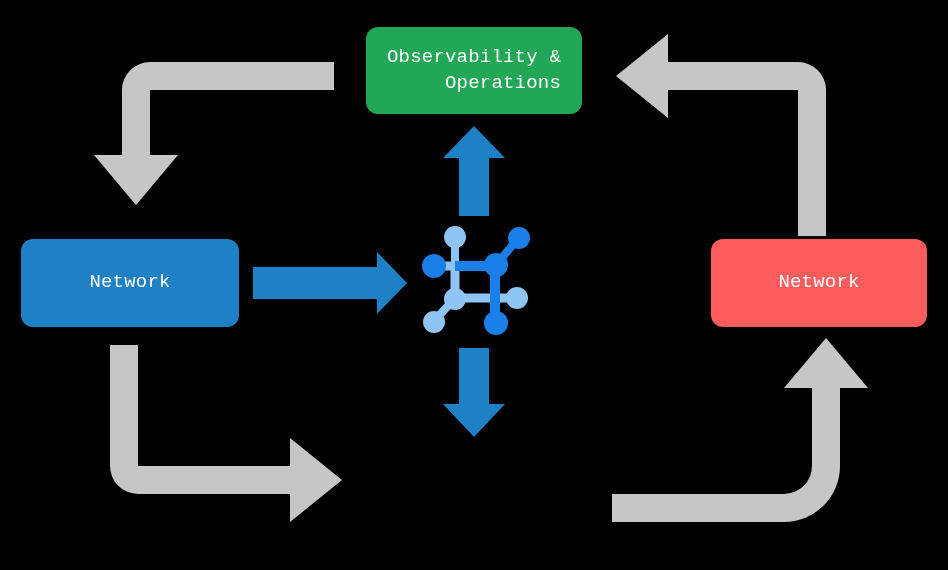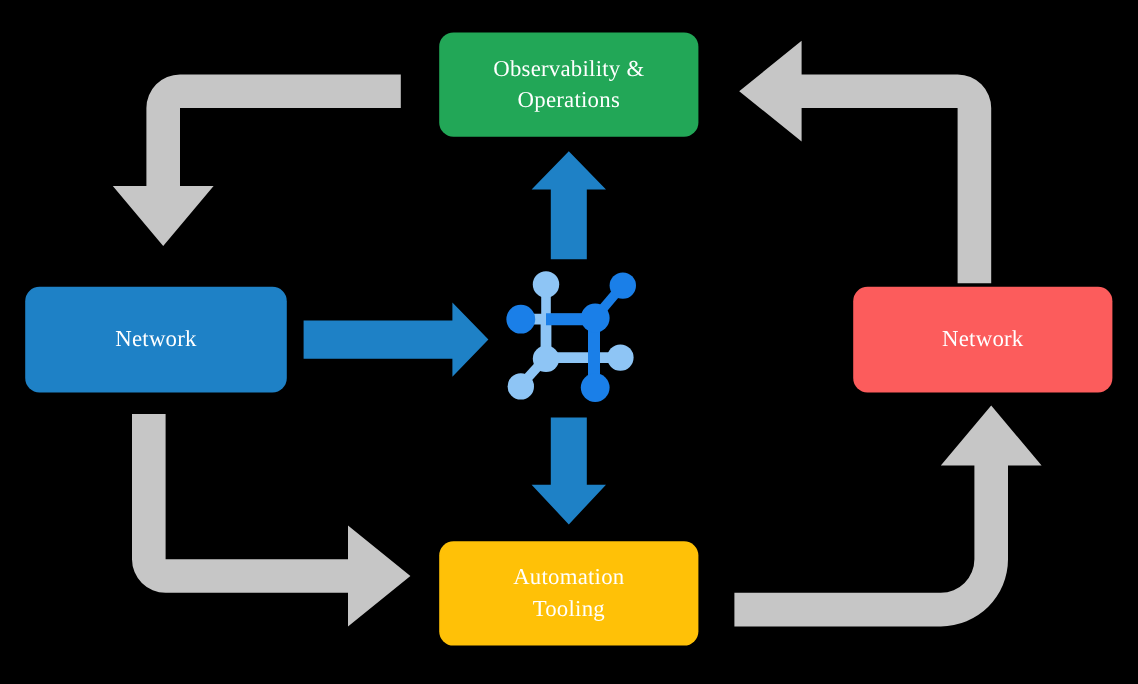--- a/index.html
+++ b/index.html
@@ -16,29 +16,29 @@
     height: 570px;
     background: #000000;
     overflow: hidden;
   }
   .node-box {
     position: absolute;
     border-radius: 12px;
     display: flex;
     align-items: center;
     justify-content: center;
-    text-align: center;
+    text-align: right;
     color: #ffffff;
     font-size: 19px;
     line-height: 1.35;
     font-weight: 400;
     letter-spacing: 0.2px;
     box-sizing: border-box;
     padding: 4px 10px;
-    font-family: Liberation Serif, serif;
+    font-family: Liberation Mono, monospace;
   }
   #box-observability {
     left: 366px; top: 27px; width: 216px; height: 87px;
     background: #22A757;
   }
   #box-network-operations {
     left: 21px; top: 239px; width: 218px; height: 88px;
     background: #1E81C6;
   }
   #box-network-infrastructure {
@@ -122,20 +122,14 @@
       <span>Network</span><br>
     </span>
   </div>
 
   <div class="node-box" id="box-network-infrastructure" style="background: rgb(252, 92, 92); color: rgb(255, 255, 255);">
     <span>
       <span>Network</span><br>
     </span>
   </div>
 
-  <div class="node-box" id="box-automation-tooling" style="background: rgb(255, 193, 7); color: rgb(255, 255, 255);">
-    <span>
-      <span>Automation</span><br>
-      <span>Tooling</span>
-    </span>
-  </div>
 
 </div>
 
 </body></html>

